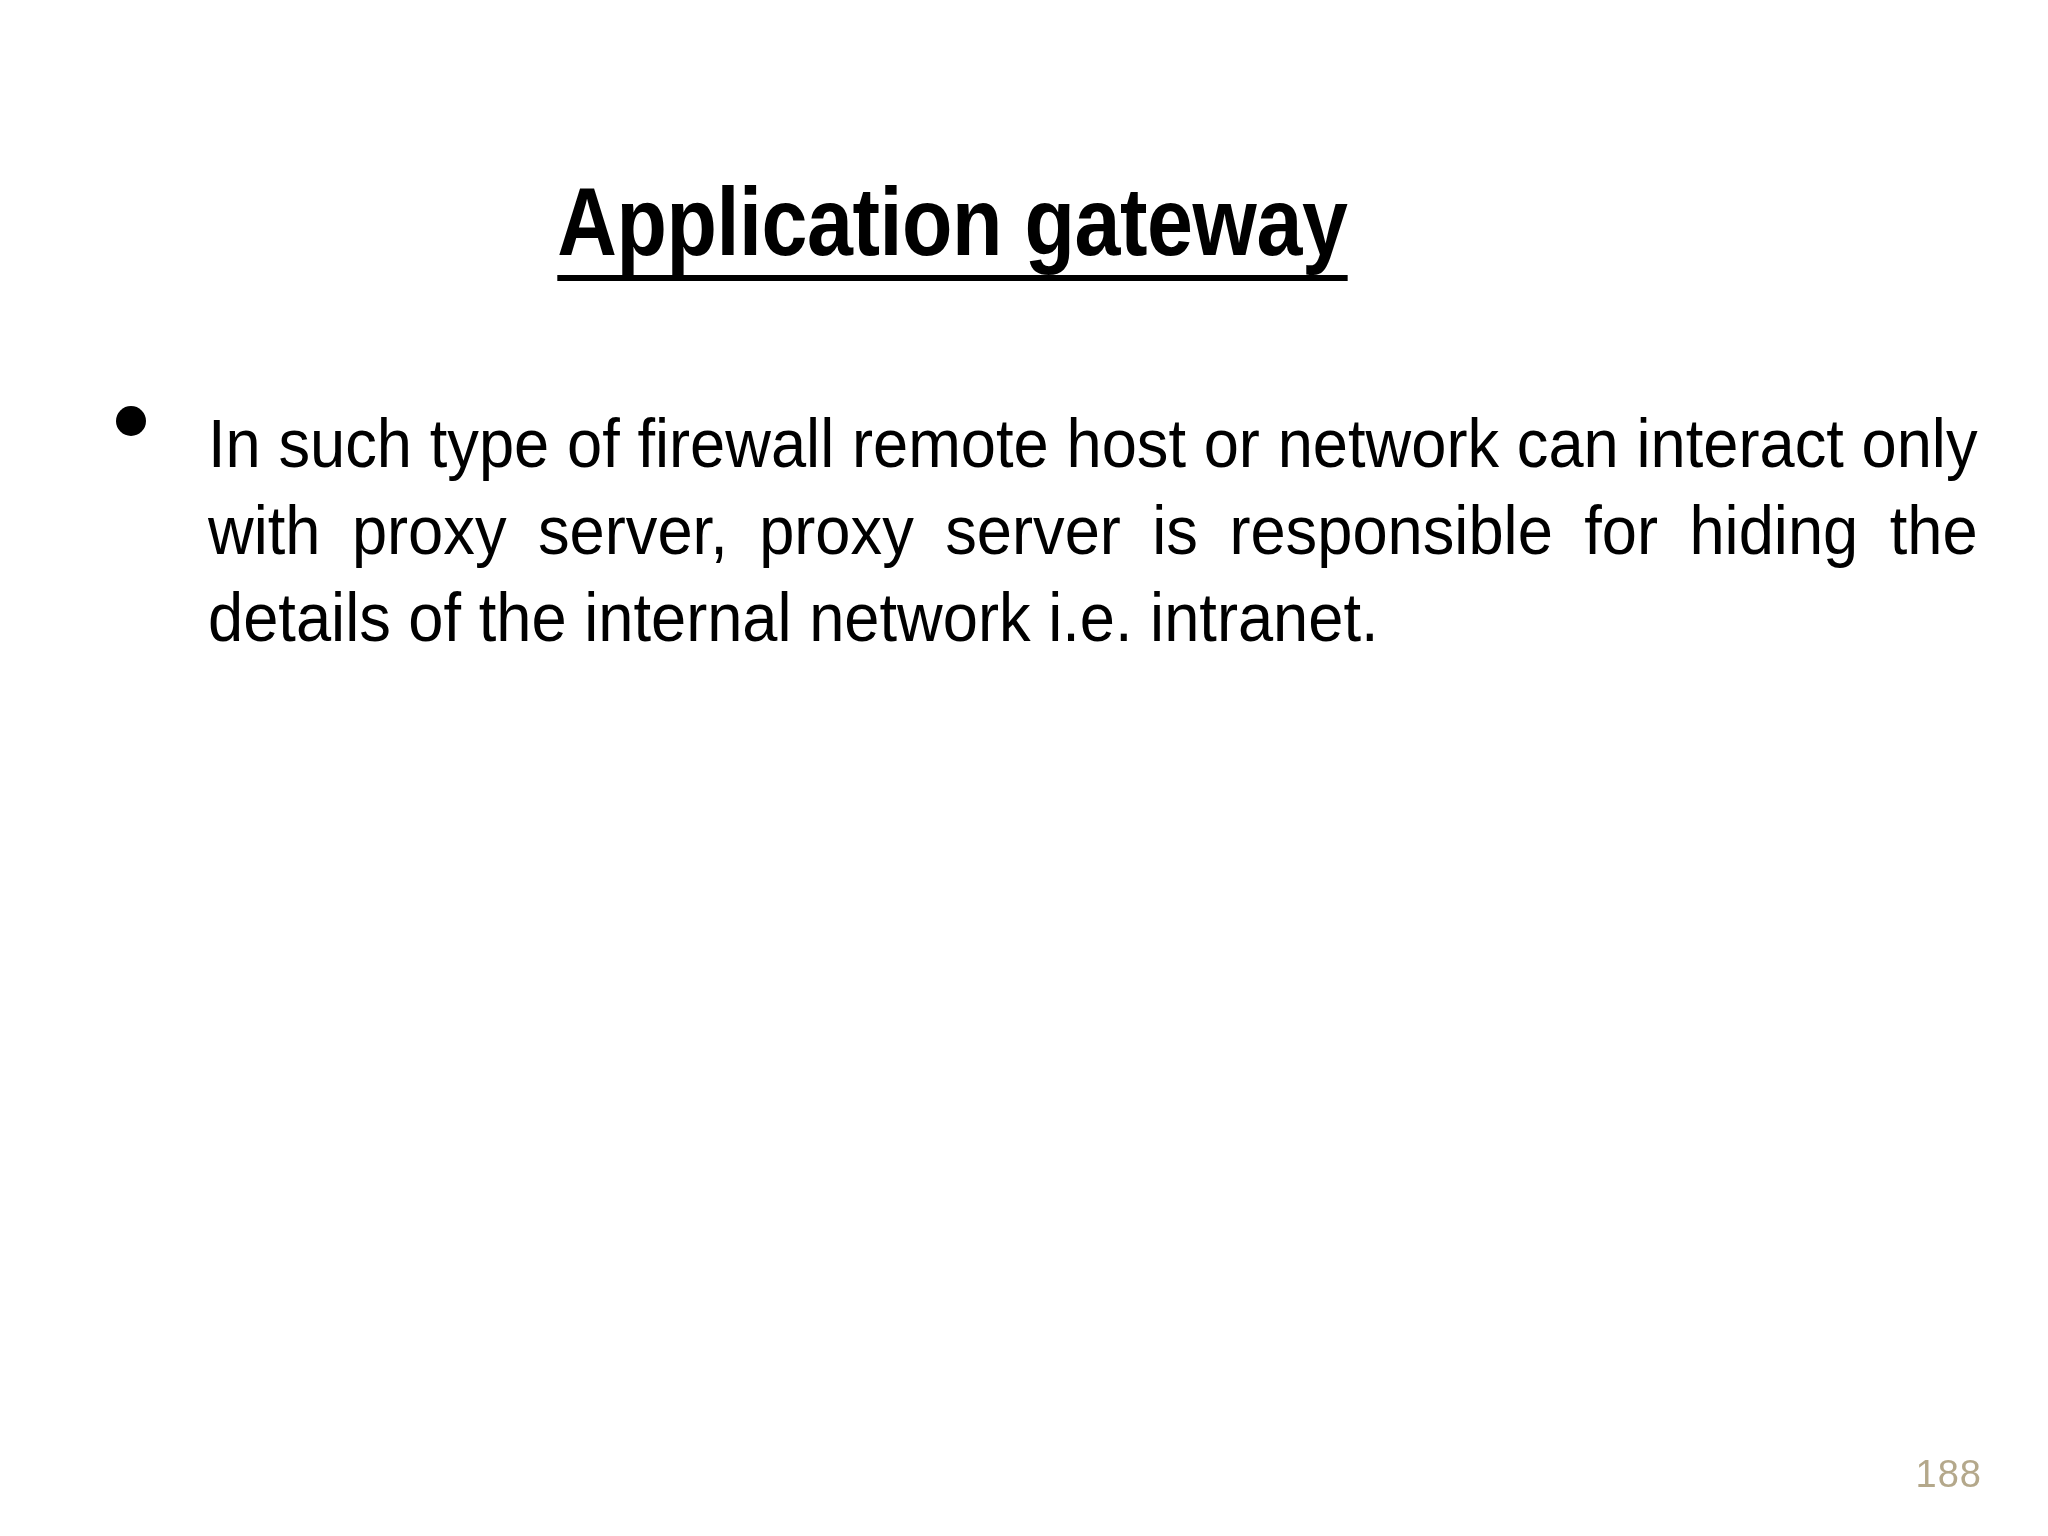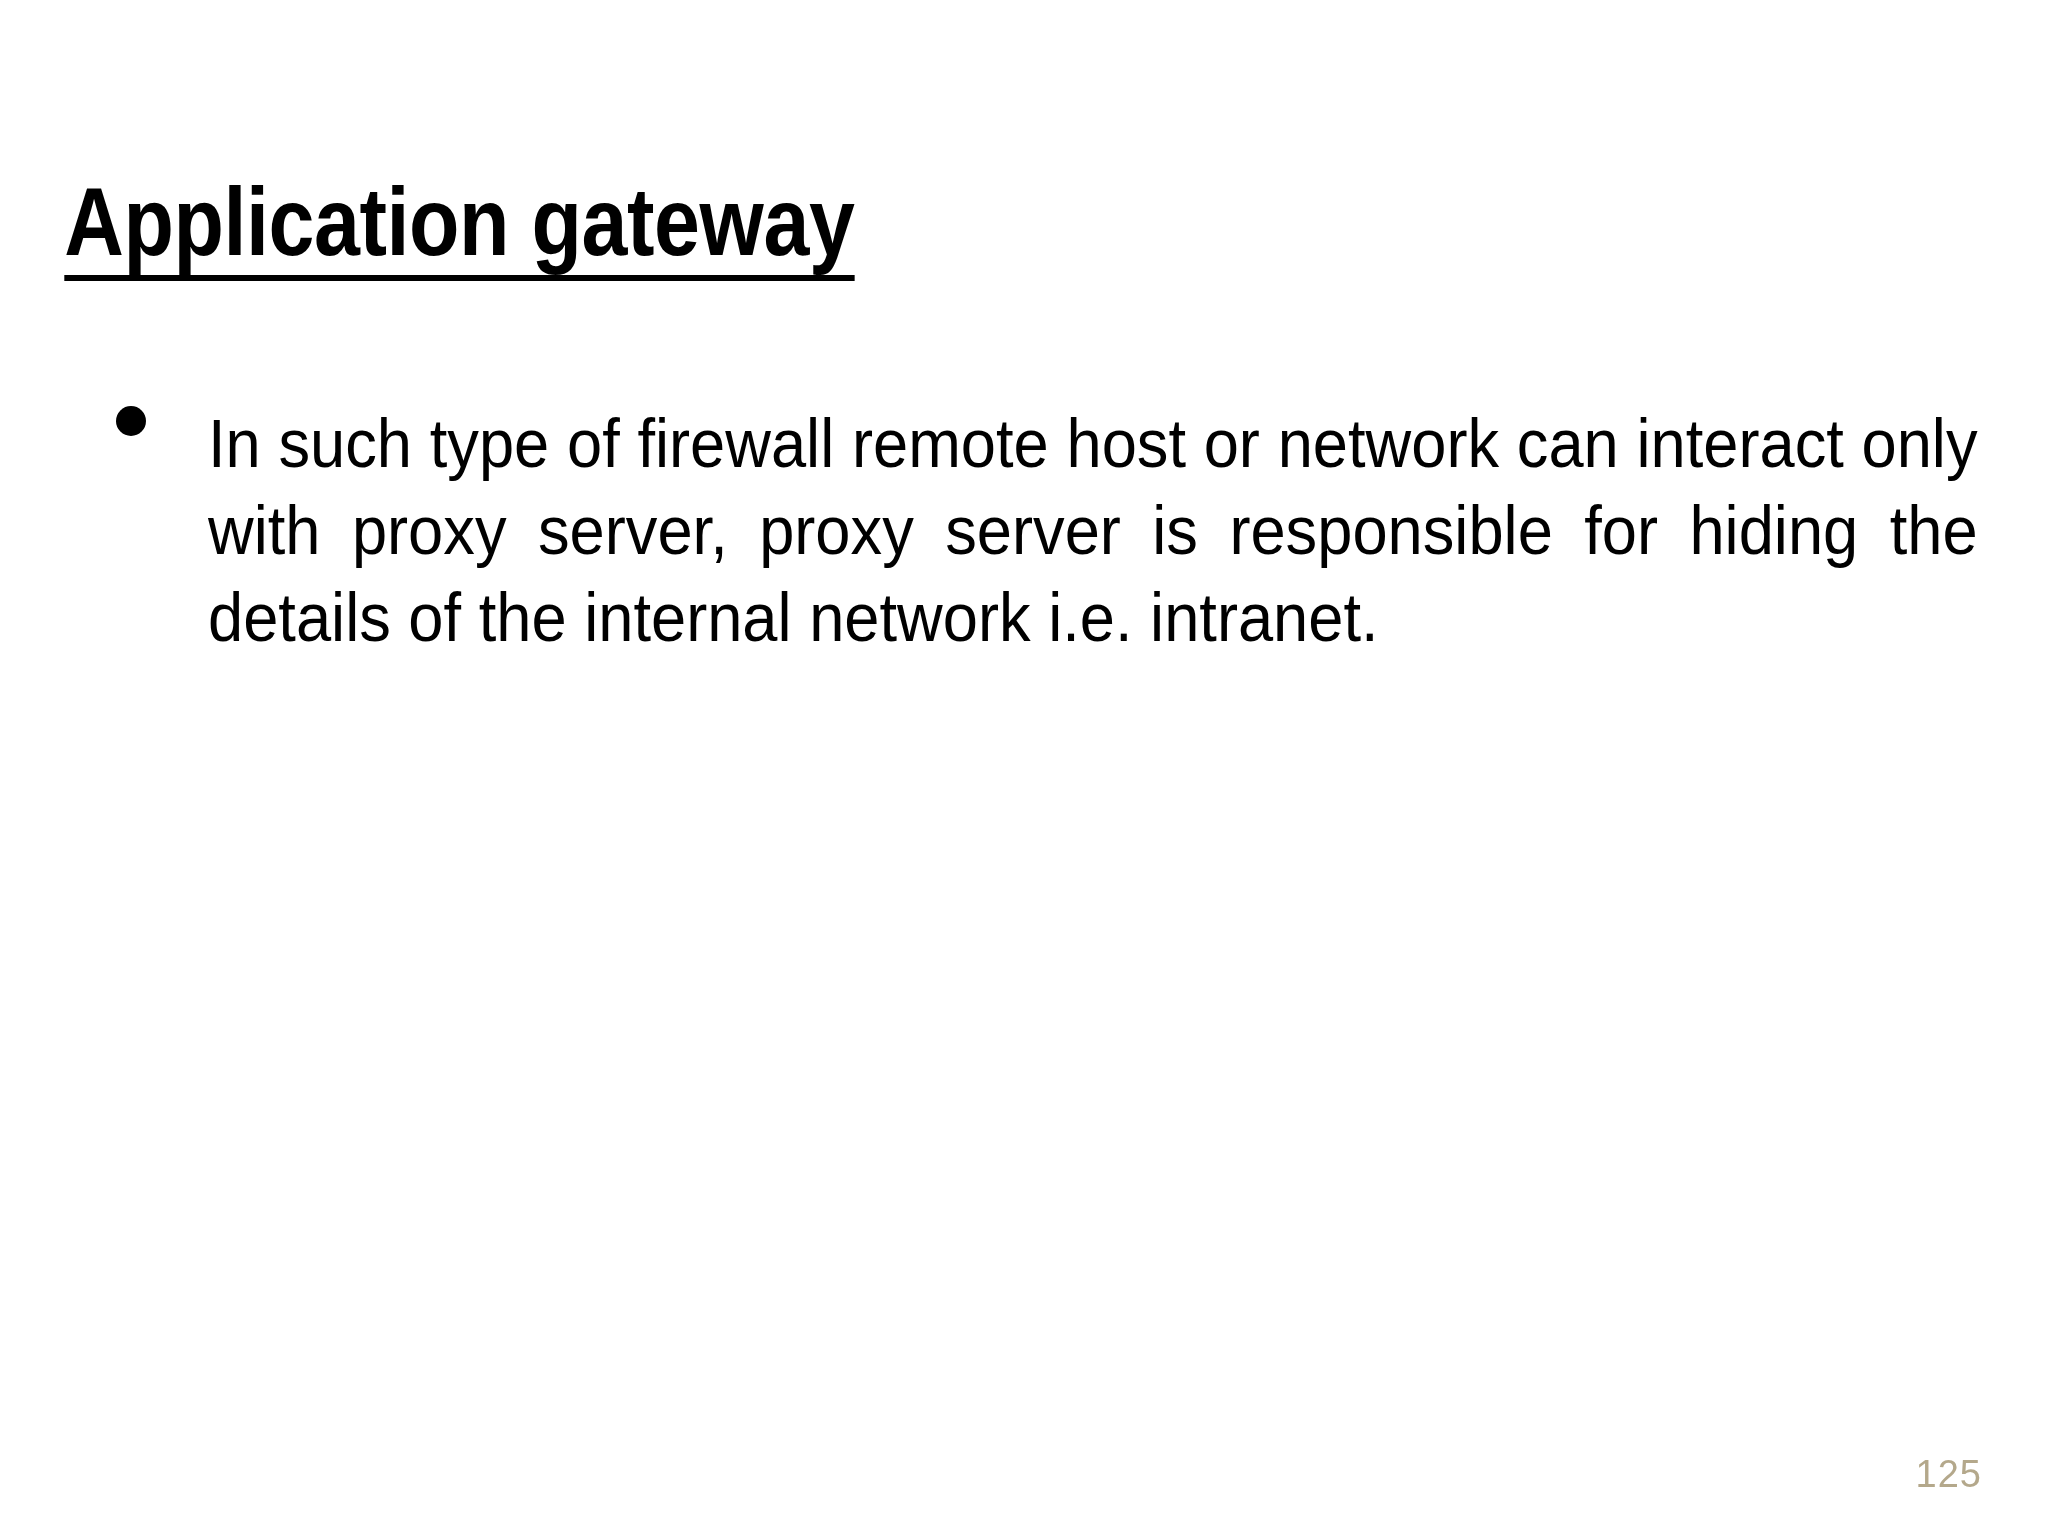--- a/index.html
+++ b/index.html
@@ -22,21 +22,21 @@
     inset: 0;
     background: #ffffff;
   }
 
   
   .title-block {
     position: absolute;
     top: 108px;
     left: 0;
     width: 1904px;
-    text-align: left;
+    text-align: center;
   }
   .slide-title {
     display: inline-block;
     font-size: 96px;
     font-weight: bold;
     line-height: 1.05;
     letter-spacing: -0.5px;
     color: #000000;
     border-bottom: 6px solid #000000;
     padding-bottom: 2px;
@@ -109,15 +109,15 @@
   <div class="body-block">
 
     <div class="bullet-item">
       <span class="bullet-marker"></span>
       <span class="bullet-text">In such type of firewall remote host or network can interact only with proxy server, proxy server is responsible for hiding the details of the internal network i.e. intranet.</span>
     </div>
 
 
   </div>
 
-  <div class="page-number">125</div>
+  <div class="page-number">188</div>
 
 </div>
 
 </body></html>

